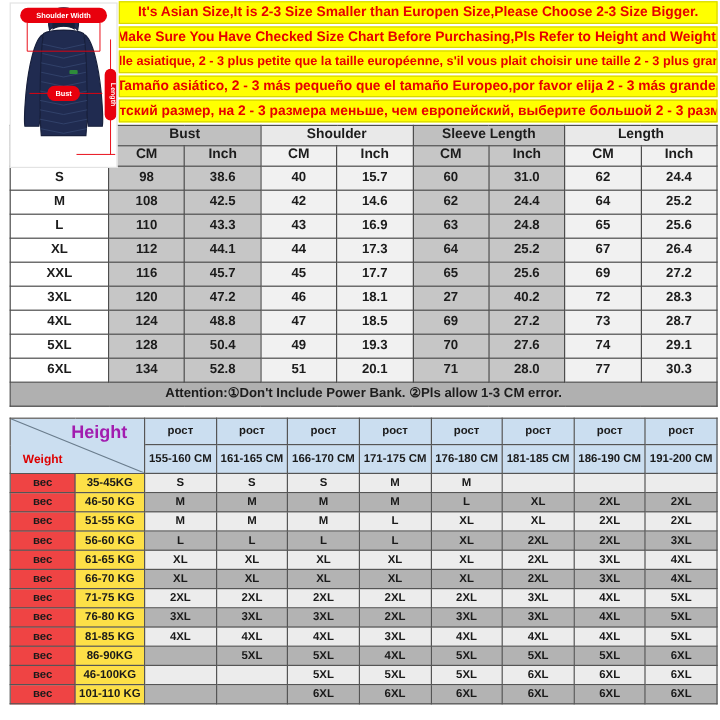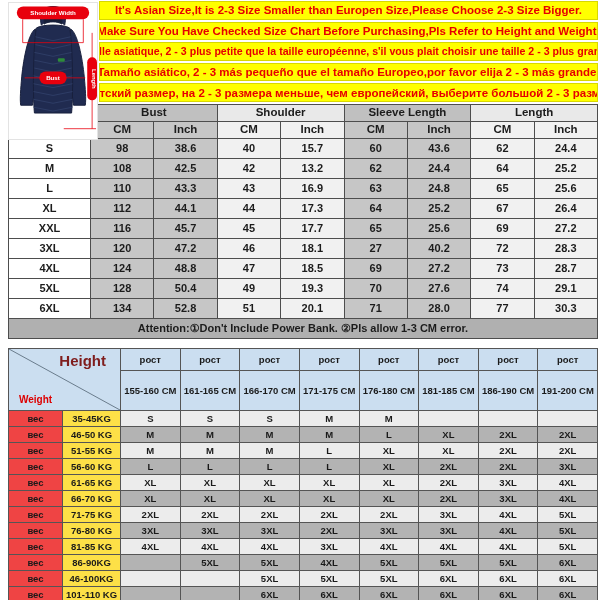--- a/index.html
+++ b/index.html
@@ -48,34 +48,34 @@
   
   .fit-table {
     position:absolute; left:8px; top:348px; width:590px;
     border-collapse:collapse; table-layout:fixed; z-index:1;
   }
   .fit-table th, .fit-table td {
     border:1px solid #555555; text-align:center; vertical-align:middle;
     padding:0; height:16px; line-height:1; font-weight:700; color:#1a1a1a; font-size:9.5px;
   }
   .fit-table .fh1 th { height:22px; }
-  .fit-table .fh2 th { height:40px; }
+  .fit-table .fh2 th { height:24px; }
   .fit-head  { background:#cbdef0; color:#dd0000; }
   .rost      { font-size:10.5px; }
   .range     { font-size:9px; }
   .w-label   { background:#ef4444; color:#dd0000; font-size:10px; }
   .w-range   { background:#fde047; color:#dd0000; font-size:9.5px; }
   .r-light td.szv { background:#ececec; }
   .r-gray  td.szv { background:#b3b3b3; }
   .corner {
     background:#cbdef0; position:relative; overflow:hidden;
   }
   .corner svg { position:absolute; left:0; top:0; width:100%; height:100%; }
   .corner .corner-height {
-    position:absolute; top:4px; right:14px; color:#7f1d1d; font-size:15px; font-weight:bold;
+    position:absolute; top:4px; right:14px; color:#a21caf; font-size:15px; font-weight:bold;
   }
   .corner .corner-weight {
     position:absolute; bottom:5px; left:10px; color:#dd0000; font-size:10px; font-weight:bold;
   }
 </style>
 </head>
 <body>
 
 <div class="canvas">
 
@@ -165,30 +165,30 @@
         </tr>
     </thead>
     <tbody id="size-body">
         <tr>
           <th class="size-cell">S</th>
           <td class="c-gray">98</td>
           <td class="c-gray">38.6</td>
           <td class="c-light">40</td>
           <td class="c-light">15.7</td>
           <td class="c-gray">60</td>
-          <td class="c-gray">43.6</td>
+          <td class="c-gray">31.0</td>
           <td class="c-light">62</td>
           <td class="c-light">24.4</td>
         </tr>
         <tr>
           <th class="size-cell">M</th>
           <td class="c-gray">108</td>
           <td class="c-gray">42.5</td>
           <td class="c-light">42</td>
-          <td class="c-light">13.2</td>
+          <td class="c-light">14.6</td>
           <td class="c-gray">62</td>
           <td class="c-gray">24.4</td>
           <td class="c-light">64</td>
           <td class="c-light">25.2</td>
         </tr>
         <tr>
           <th class="size-cell">L</th>
           <td class="c-gray">110</td>
           <td class="c-gray">43.3</td>
           <td class="c-light">43</td>

